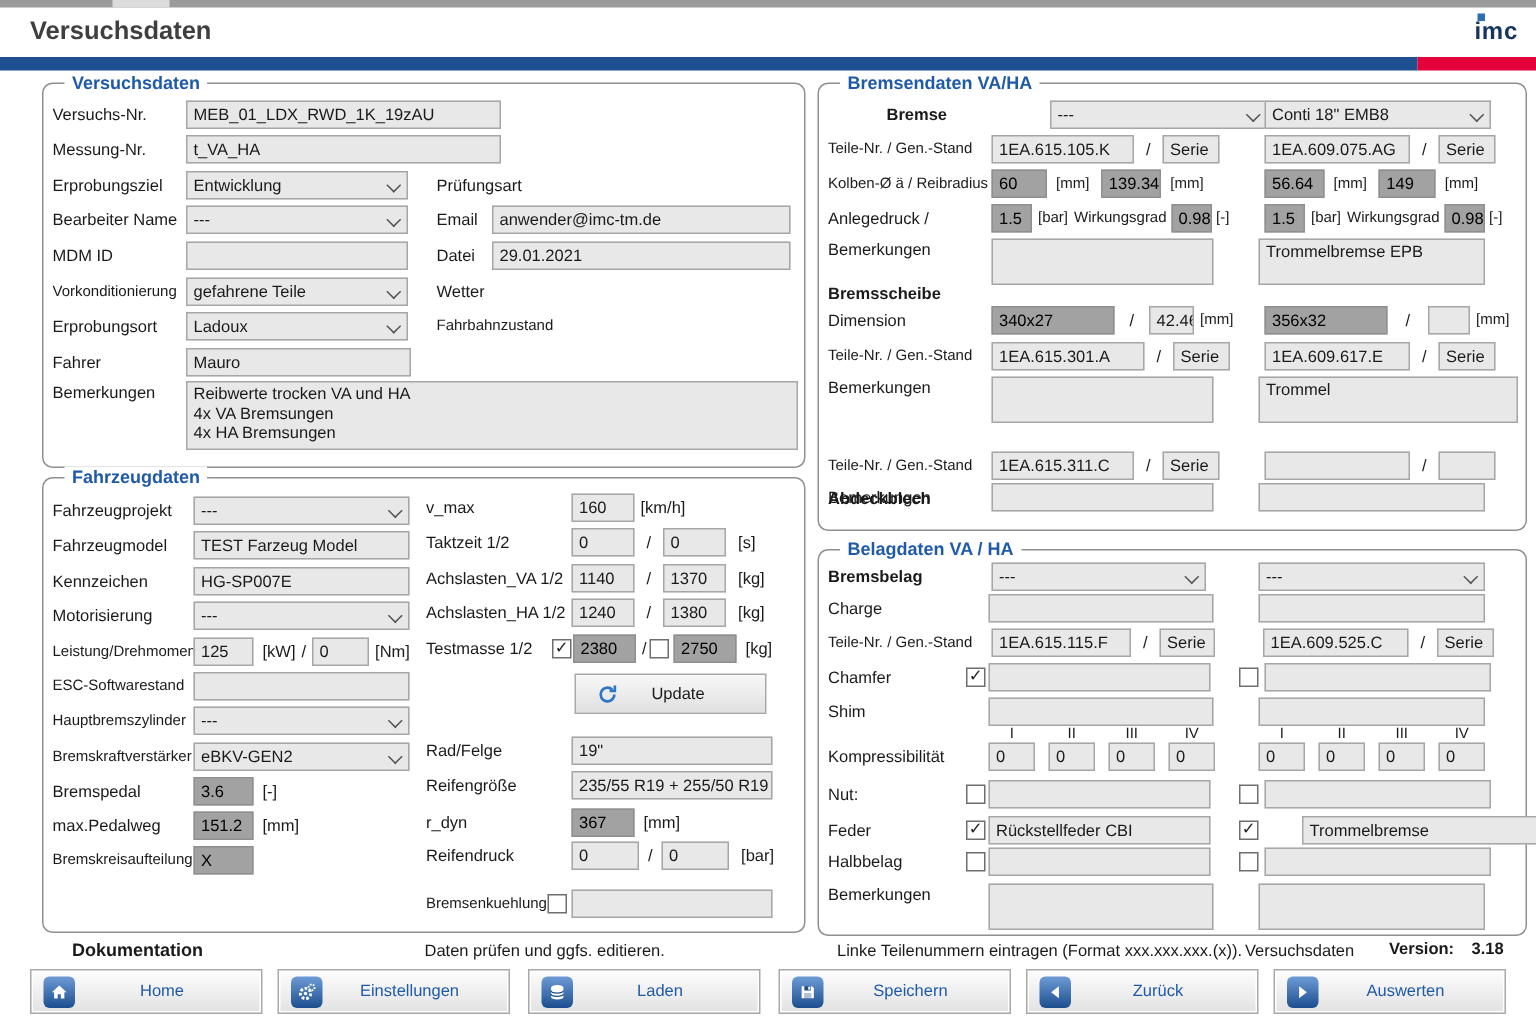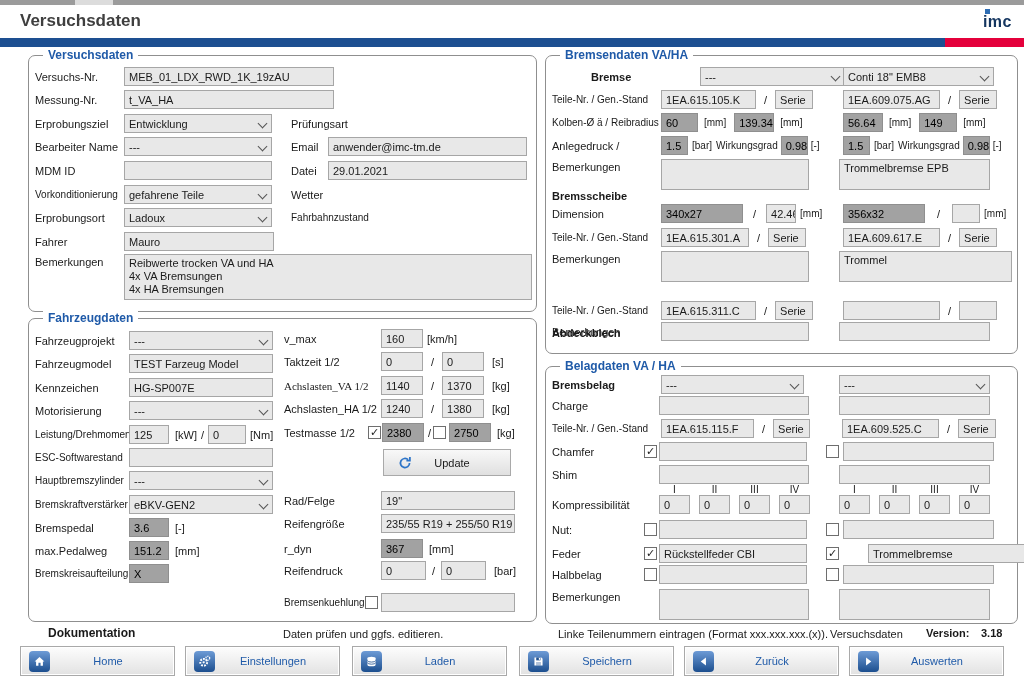--- a/index.html
+++ b/index.html
@@ -223,21 +223,21 @@
     <span class="u ml4">[km/h]</span>
   </div>
   <div class="r" style="left:255px;top:33px;">
     <span class="lb" style="width:97px;">Taktzeit 1/2</span>
     <span class="f" style="width:42px;">0</span>
     <span class="sep ml8">/</span>
     <span class="f ml8" style="width:42px;">0</span>
     <span class="u ml8">[s]</span>
   </div>
   <div class="r" style="left:255px;top:57px;">
-    <span class="lb" style="width:97px;font-family:Liberation Serif, serif;">Achslasten_VA 1/2</span>
+    <span class="lb" style="width:97px;">Achslasten_VA 1/2</span>
     <span class="f" style="width:42px;">1140</span>
     <span class="sep ml8">/</span>
     <span class="f ml8" style="width:42px;">1370</span>
     <span class="u ml8">[kg]</span>
   </div>
   <div class="r" style="left:255px;top:80px;">
     <span class="lb" style="width:97px;">Achslasten_HA 1/2</span>
     <span class="f" style="width:42px;">1240</span>
     <span class="sep ml8">/</span>
     <span class="f ml8" style="width:42px;">1380</span>
@@ -358,21 +358,21 @@
     <span class="u ml4 t10">[mm]</span>
     <span class="abs" style="left:291px;">
       <span class="f d" style="width:82px;">356x32</span>
       <span class="sep ml12">/</span>
       <span class="f ml12" style="width:28px;"></span>
       <span class="u ml4 t10">[mm]</span>
     </span>
   </div>
   <div class="r" style="left:6px;top:172px;">
     <span class="lb sm" style="width:109px;">Teile-Nr. / Gen.-Stand</span>
-    <span class="f" style="width:88px;">1EA.615.301.A</span>
+    <span class="f" style="width:102px;">1EA.615.301.A</span>
     <span class="sep ml8">/</span>
     <span class="f ml8" style="width:38px;">Serie</span>
     <span class="abs" style="left:291px;">
       <span class="f" style="width:97px;">1EA.609.617.E</span>
       <span class="sep ml8">/</span>
       <span class="f ml8" style="width:38px;">Serie</span>
     </span>
   </div>
   <div class="r tall" style="left:6px;top:195px;height:31px;">
     <span class="lb" style="width:109px;padding-top:2px;">Bemerkungen</span>

